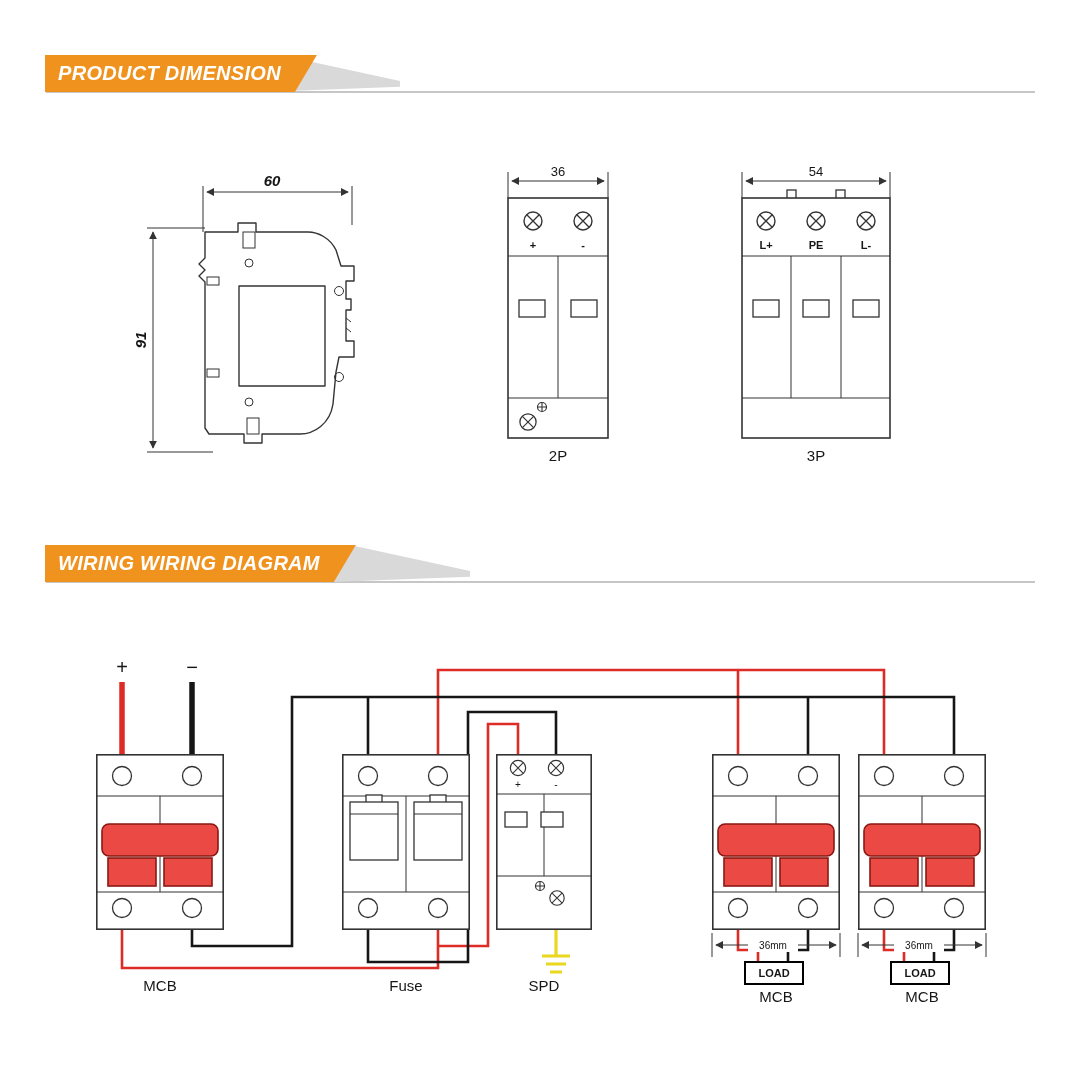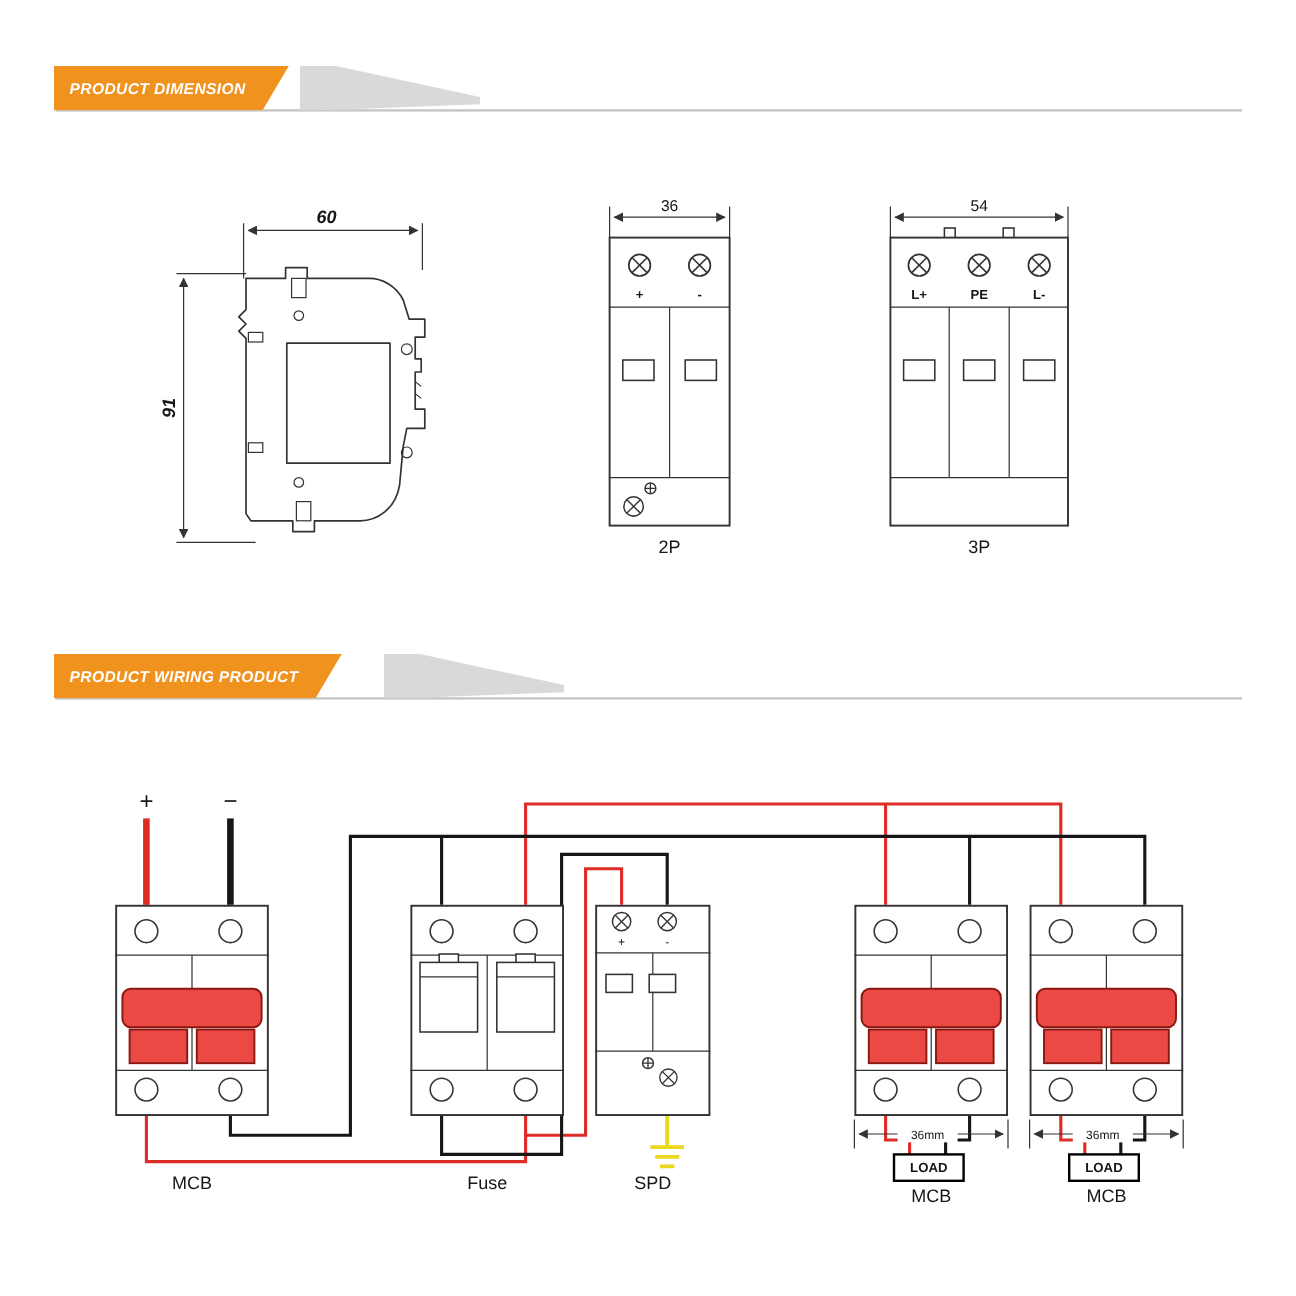--- a/index.html
+++ b/index.html
@@ -3,21 +3,21 @@
 <meta charset="utf-8">
 <style>
   html,body{margin:0;padding:0;}
   body{
     width:1080px;height:1080px;position:relative;background:#fff;
     font-family:"Liberation Sans",sans-serif;overflow:hidden;
   }
   .banner{
     position:absolute;left:45px;height:37px;
     background:var(--accent_orange,#f0921e);color:#fff;
-    font-style:italic;font-weight:bold;font-size:13px;line-height:37px;
+    font-style:italic;font-weight:bold;font-size:20px;line-height:37px;
     padding:0 36px 0 13px;letter-spacing:.3px;white-space:nowrap;
     clip-path:polygon(0 0,100% 0,calc(100% - 22px) 100%,0 100%);
     z-index:3;
   }
   .banner-swoosh{
     position:absolute;height:37px;width:150px;background:#d9d9d9;
     clip-path:polygon(0 0,20% 0,100% 70%,100% 86%,8% 100%,0 100%);
     z-index:2;
   }
   .banner-line{
@@ -47,21 +47,21 @@
 </style>
 </head>
 <body>
 
 <div class="banner-swoosh" style="left:250px;top:55px;"></div>
 <div class="banner-line" style="top:91px;"></div>
 <div class="banner" style="top:55px;">PRODUCT DIMENSION</div>
 
 <div class="banner-swoosh" style="left:320px;top:545px;"></div>
 <div class="banner-line" style="top:581px;"></div>
-<div class="banner" style="top:545px;">PRODUCT WIRING PRODUCT</div>
+<div class="banner" style="top:545px;">WIRING WIRING DIAGRAM</div>
 
 <svg width="1080" height="1080" viewBox="0 0 1080 1080">
   <defs>
     <marker id="arr" viewBox="0 0 10 10" refX="9" refY="5" markerWidth="8" markerHeight="8" orient="auto-start-reverse">
       <path d="M0,0 L10,5 L0,10 z" fill="#333"></path>
     </marker>
     <g id="screw-x">
       <circle r="9" fill="#fff" stroke="#333" stroke-width="1.4"></circle>
       <path d="M-6.2,-6.2 L6.2,6.2 M-6.2,6.2 L6.2,-6.2" stroke="#333" stroke-width="1.3"></path>
     </g>

